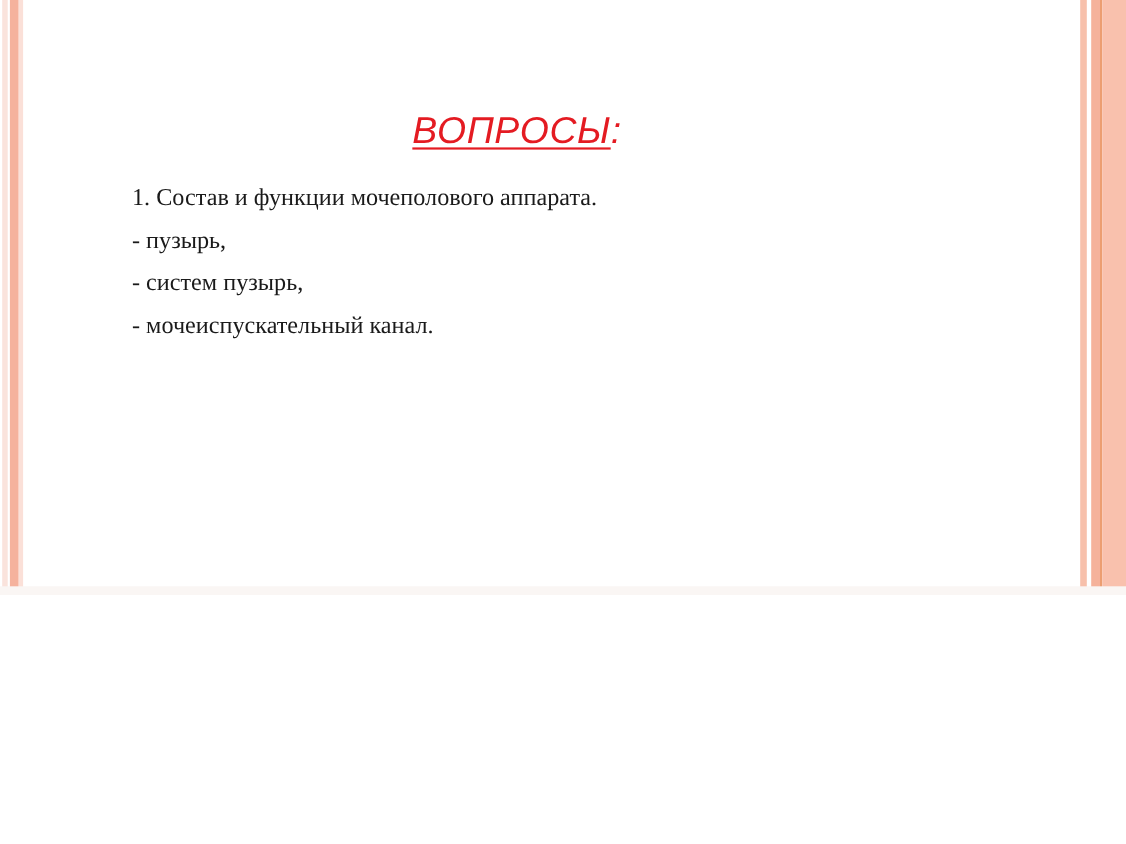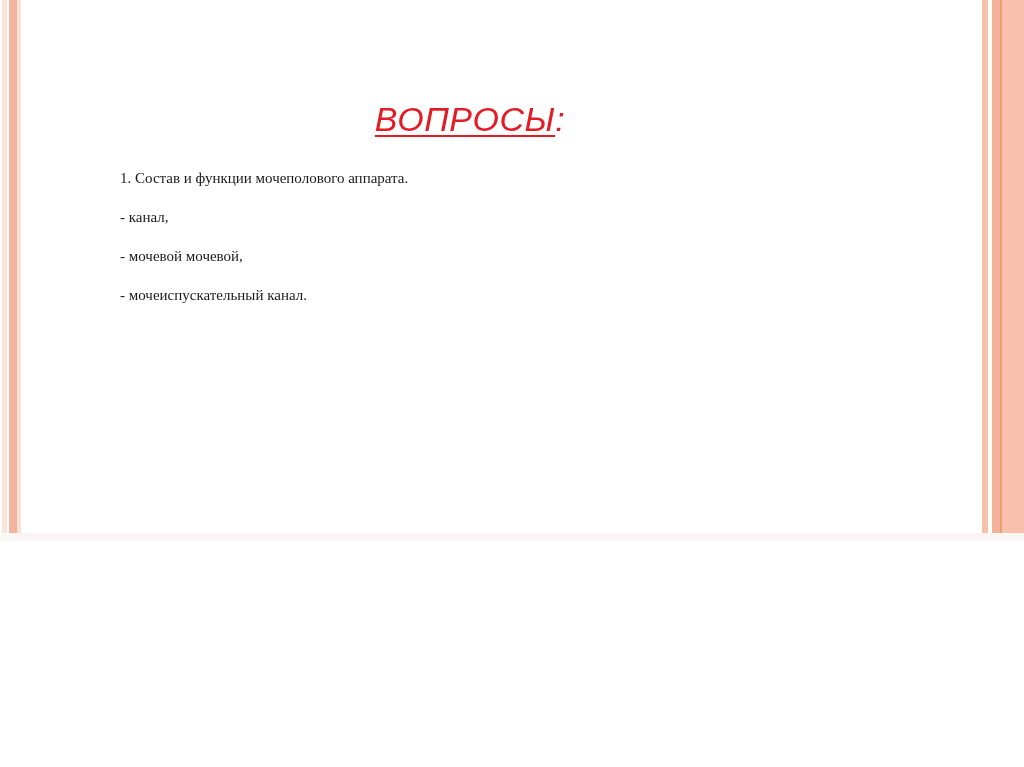--- a/index.html
+++ b/index.html
@@ -61,21 +61,21 @@
     text-decoration-thickness: 2px;
   }
 
   
   .body-text {
     position: absolute;
     left: 120px;
     top: 159px;
     width: 760px;
     font-family: "Liberation Serif", serif;
-    font-size: 15px;
+    font-size: 22px;
     line-height: 39px;
     color: #1a1a1a;
   }
   .body-line { white-space: nowrap; }
 
   
   .circle {
     position: absolute;
     left: 915px;
     top: 639px;
@@ -98,20 +98,20 @@
   <div class="stripe r-band-a"></div>
   <div class="stripe r-band-line"></div>
   <div class="stripe r-band-b"></div>
 
   <div class="bottom-strip"></div>
 
   <h1 class="title"><span class="underlined">ВОПРОСЫ</span><span>:</span></h1>
 
   <div class="body-text">
     <div class="body-line">1. Состав и функции мочеполового аппарата.</div>
-    <div class="body-line">- канал,</div>
-    <div class="body-line">- мочевой мочевой,</div>
+    <div class="body-line">- пузырь,</div>
+    <div class="body-line">- систем пузырь,</div>
     <div class="body-line">- мочеиспускательный канал.</div>
   </div>
 
   <div class="circle"></div>
 
 </div>
 
 </body></html>

